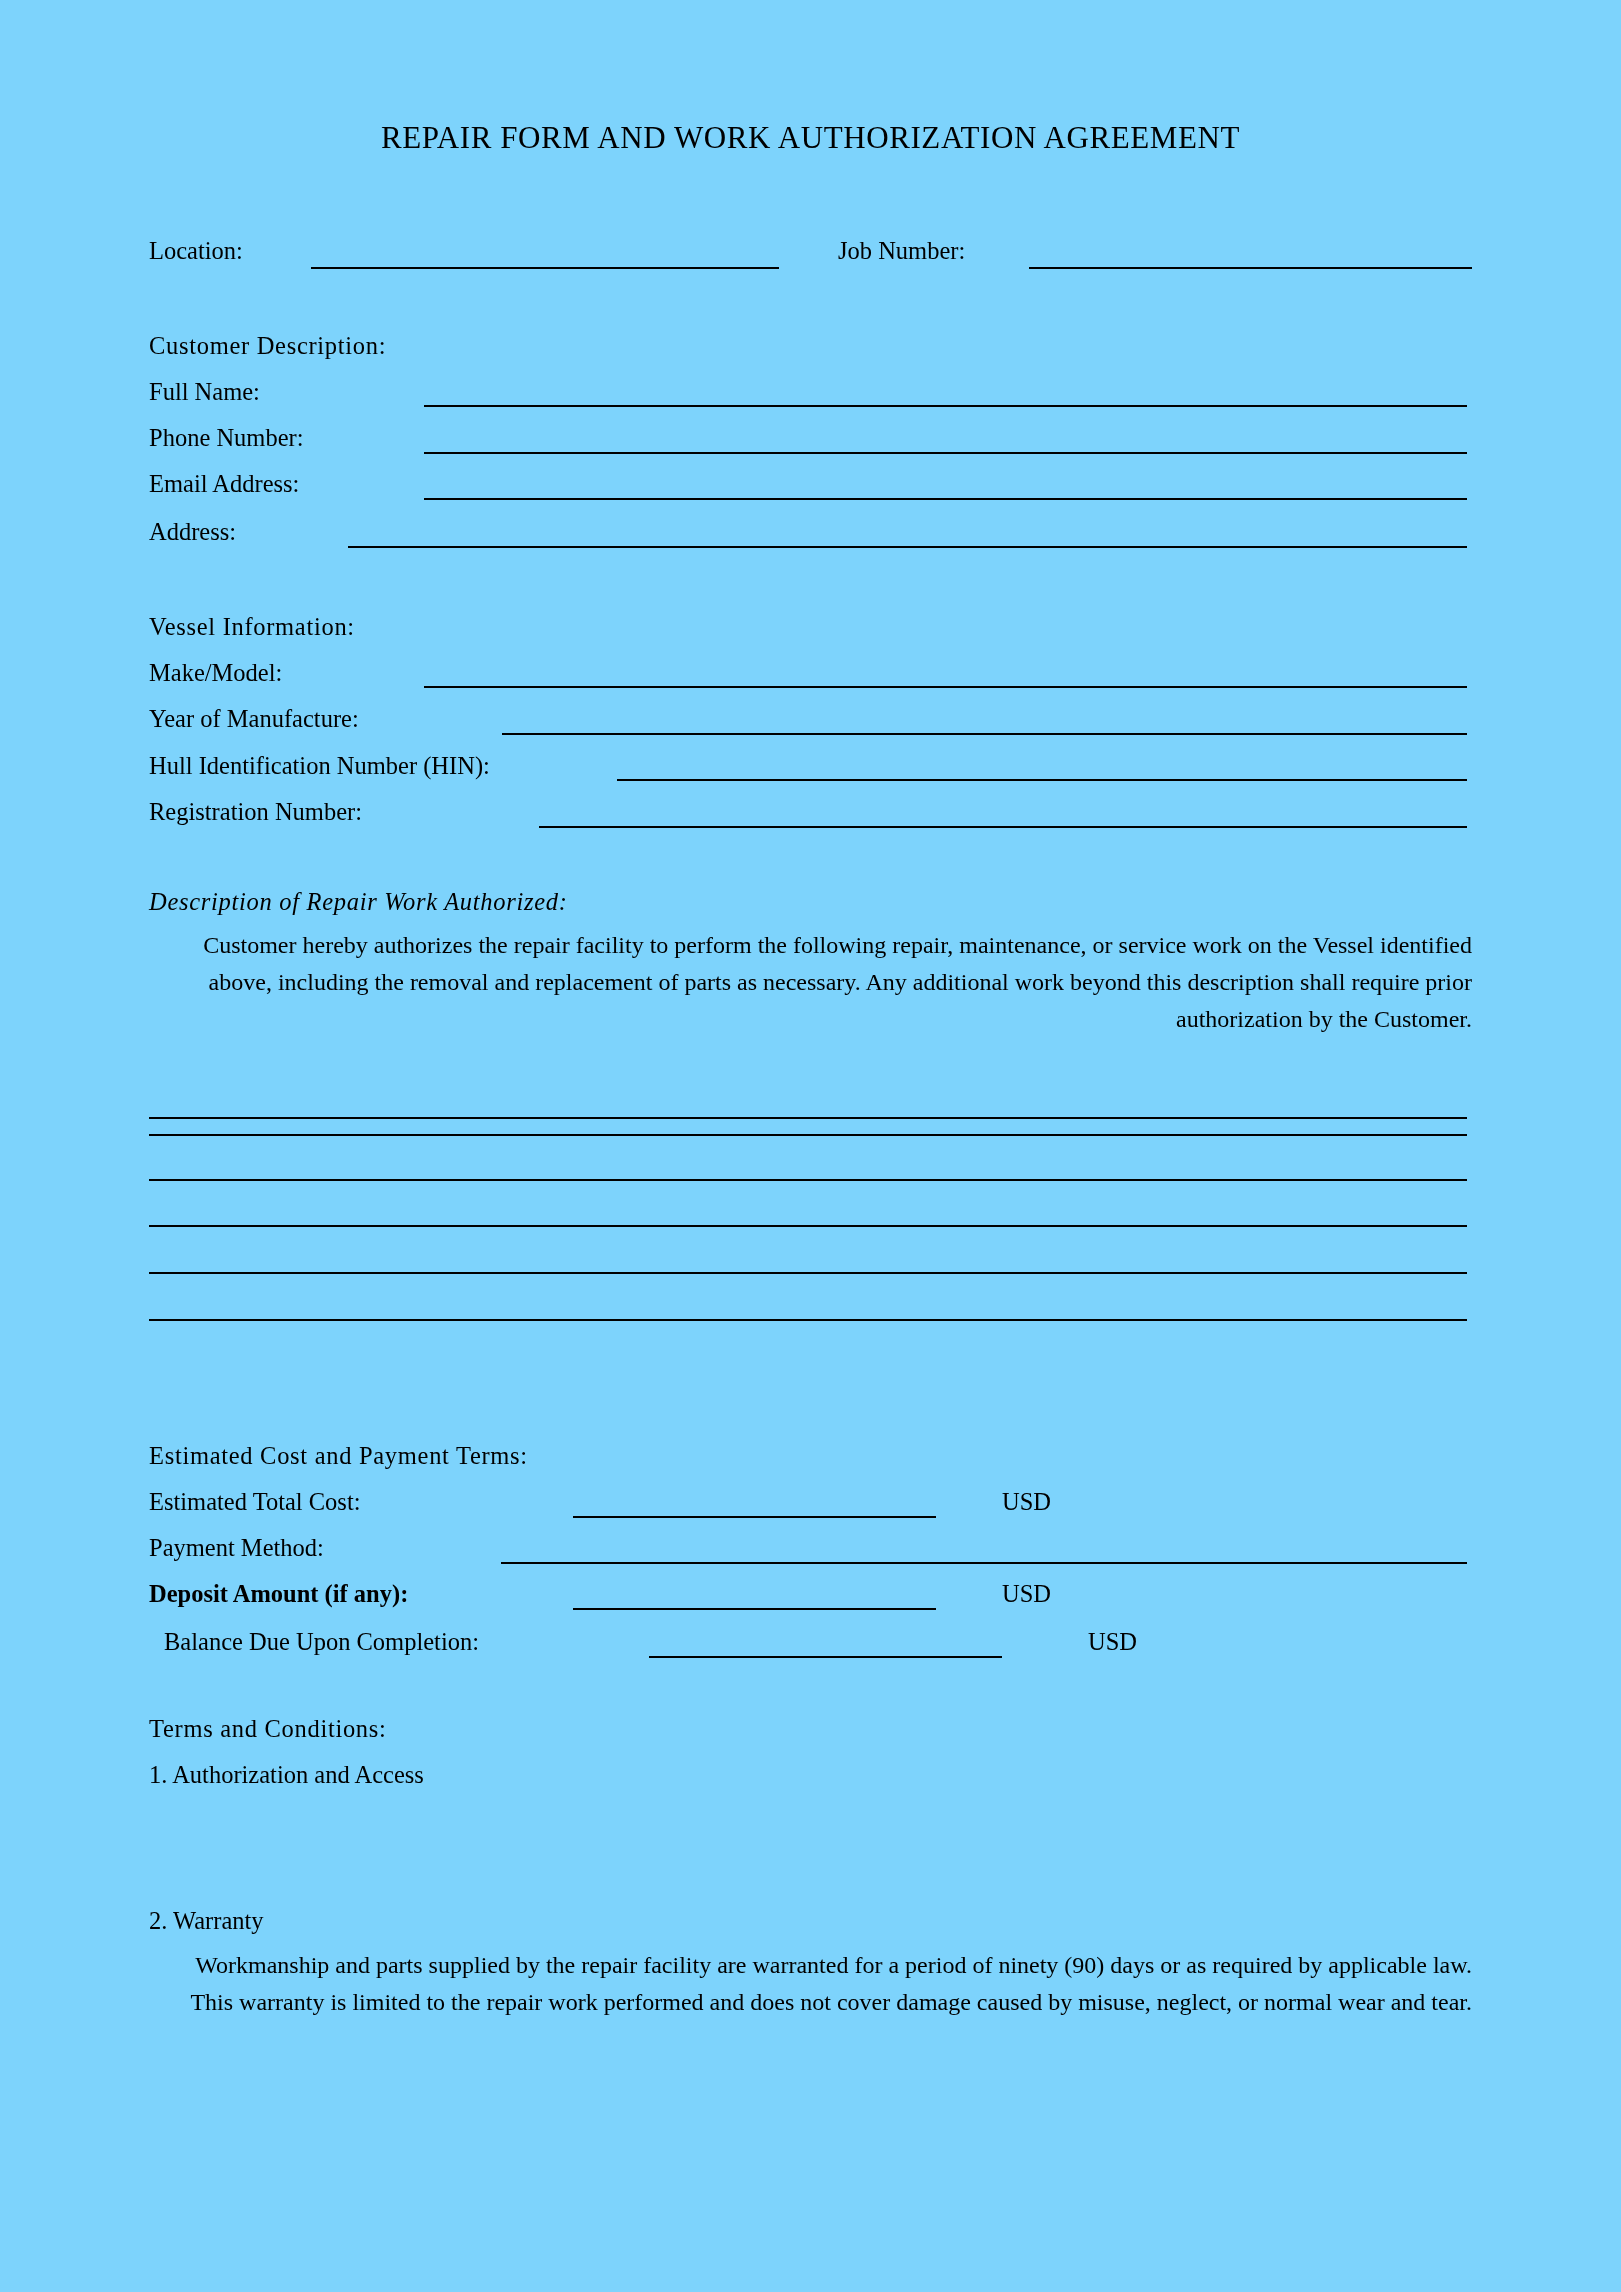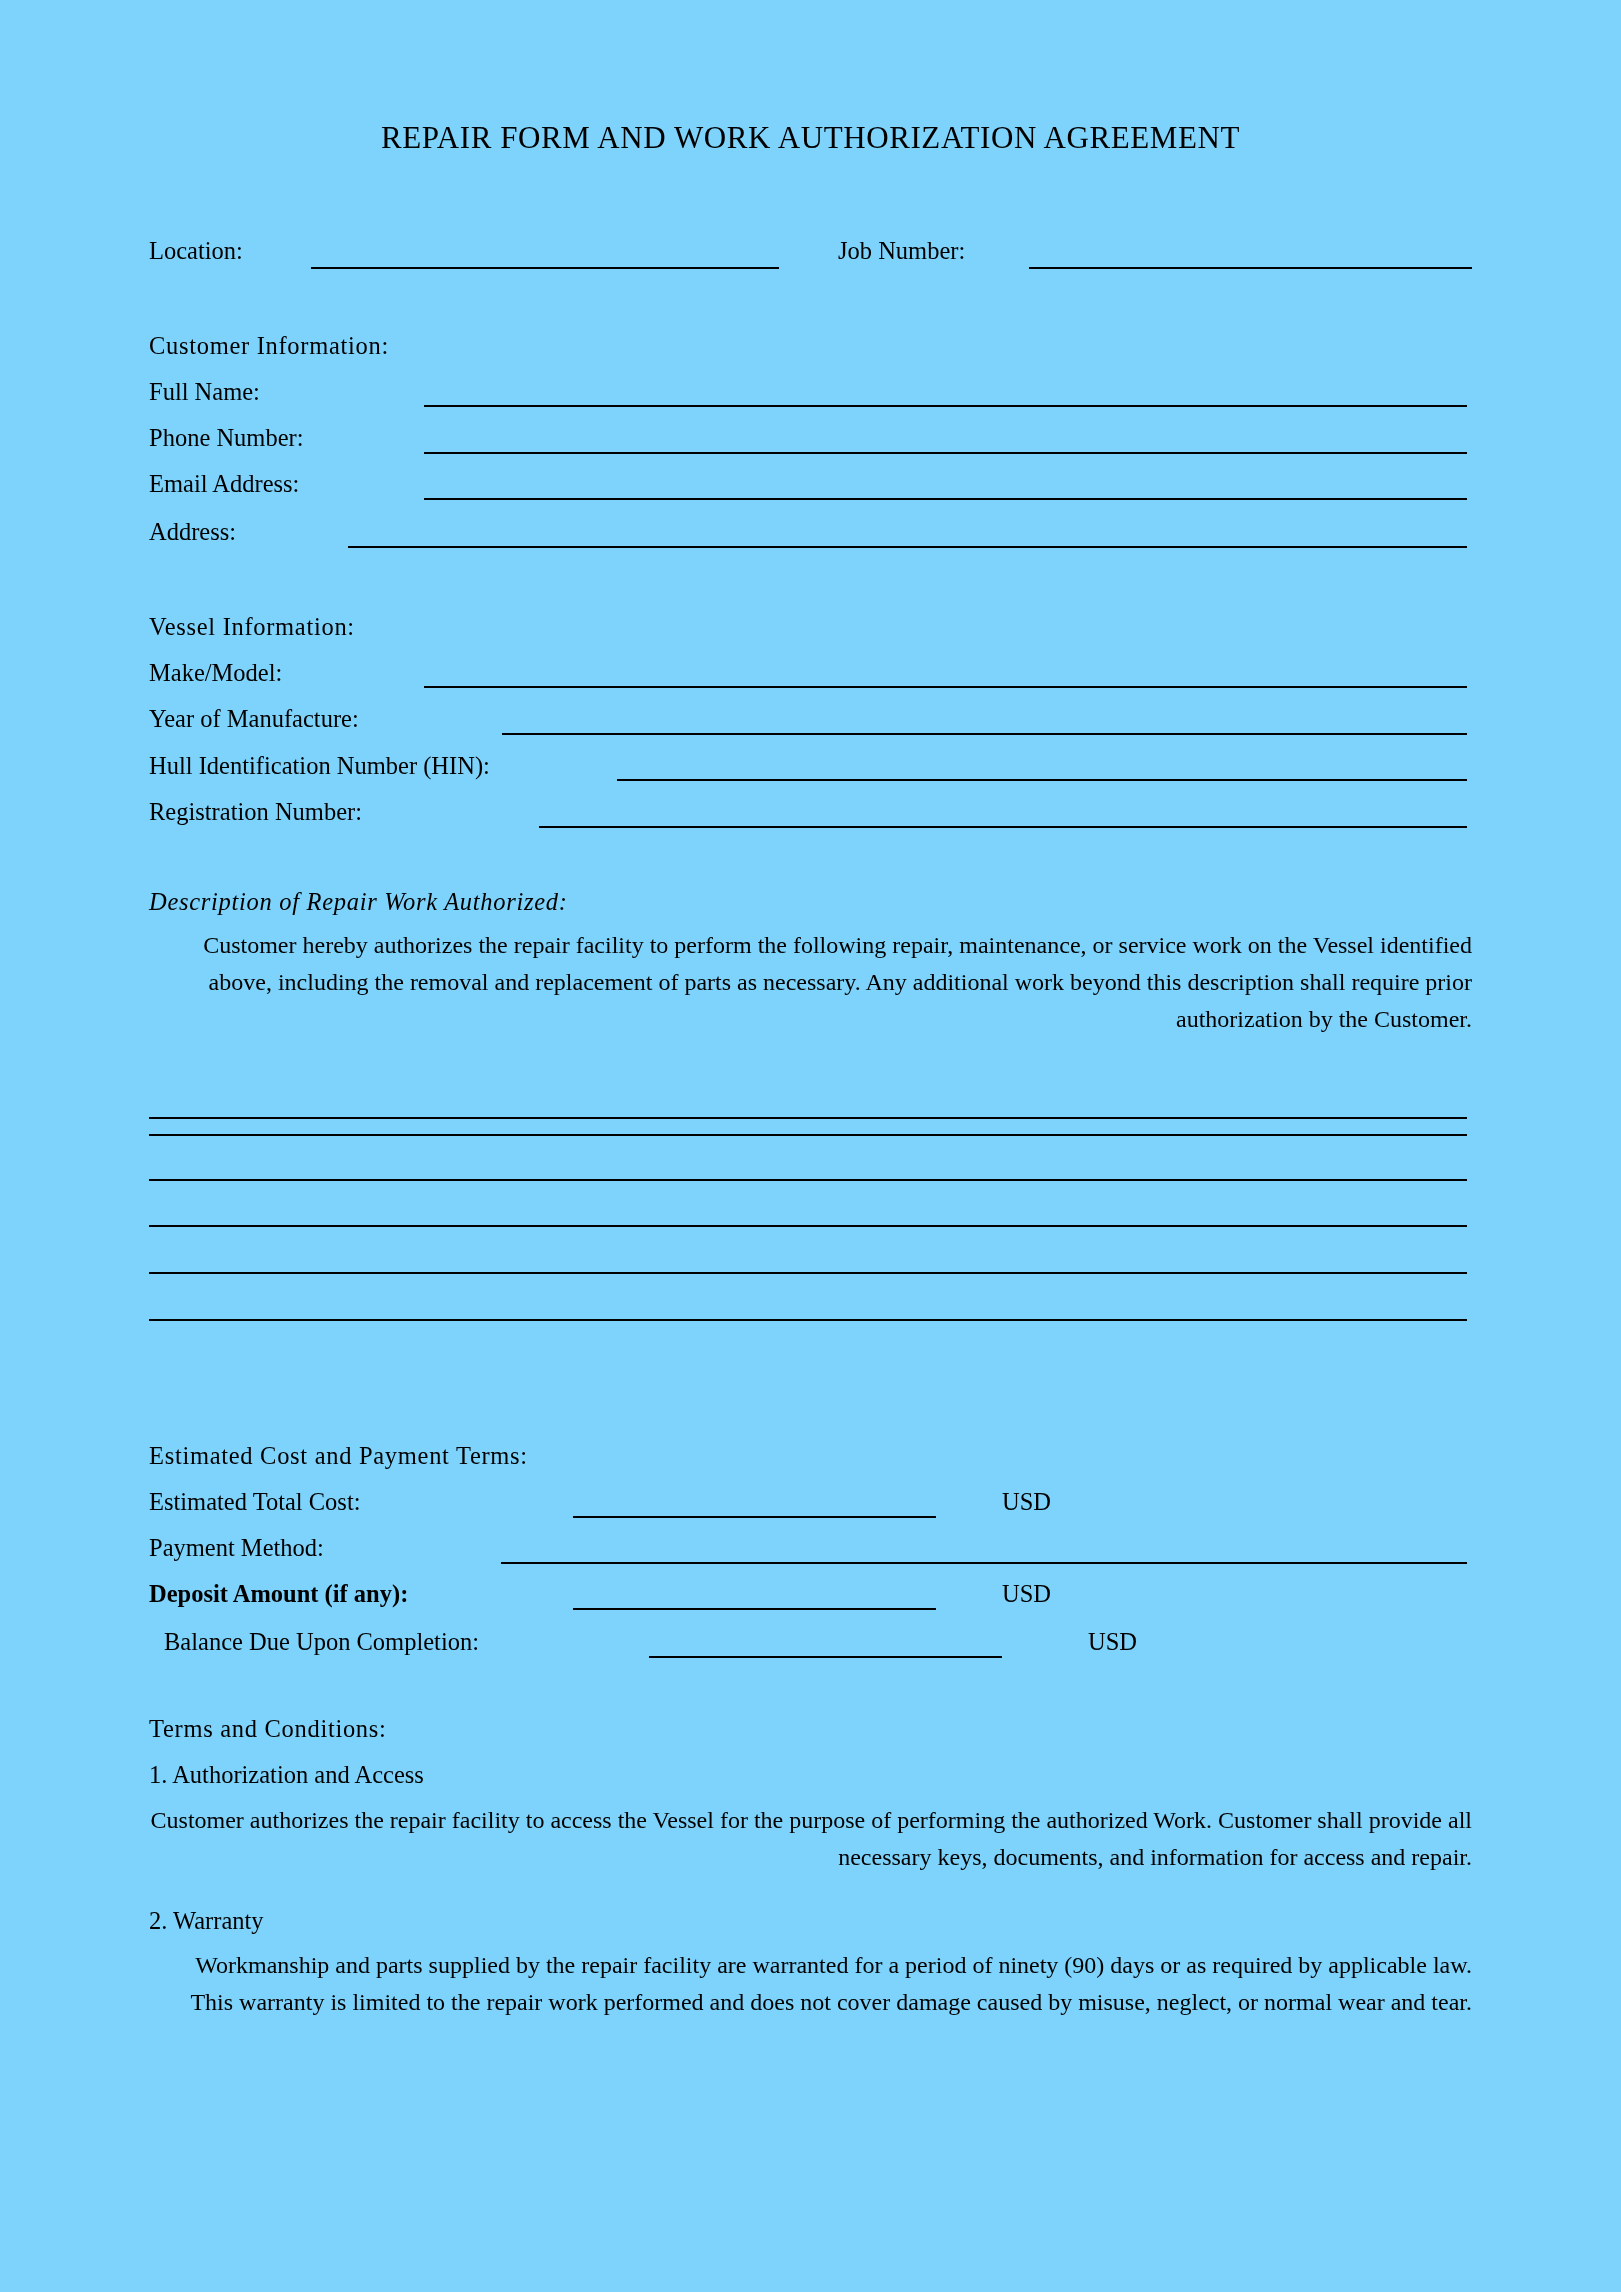--- a/index.html
+++ b/index.html
@@ -72,21 +72,21 @@
 <div class="page">
 
   <div class="doc-title">REPAIR FORM AND WORK AUTHORIZATION AGREEMENT</div>
 
   <div class="lbl" style="left:149px; top:236px;">Location:</div>
   <div class="rule" style="left:311px; top:267px; width:468px;"></div>
 
   <div class="lbl" style="left:838px; top:236px;">Job Number:</div>
   <div class="rule" style="left:1029px; top:267px; width:443px;"></div>
 
-  <div class="lbl section" style="left:149px; top:331px;">Customer Information:</div>
+  <div class="lbl section" style="left:149px; top:331px;">Customer Description:</div>
 
   <div class="lbl" style="left:149px; top:377px;">Full Name:</div>
   <div class="rule" style="left:424px; top:405px; width:1043px;"></div>
 
   <div class="lbl" style="left:149px; top:423px;">Phone Number:</div>
   <div class="rule" style="left:424px; top:452px; width:1043px;"></div>
 
   <div class="lbl" style="left:149px; top:469px;">Email Address:</div>
   <div class="rule" style="left:424px; top:498px; width:1043px;"></div>
 
@@ -131,19 +131,18 @@
   <div class="rule thin" style="left:573px; top:1608px; width:363px;"></div>
   <div class="unit" style="left:1002px; top:1579px;">USD</div>
 
   <div class="lbl" style="left:149px; top:1627px;margin-left:15px;">Balance Due Upon Completion:</div>
   <div class="rule thin" style="left:649px; top:1656px; width:353px;"></div>
   <div class="unit" style="left:1088px; top:1627px;">USD</div>
 
   <div class="lbl section" style="left:149px; top:1714px;">Terms and Conditions:</div>
 
   <div class="lbl" style="left:149px; top:1760px;">1. Authorization and Access</div>
-  <div class="para" style="left:149px; top:1802px; width:1323px;">Customer authorizes the repair facility to access the Vessel for the purpose of performing the authorized Work. Customer shall provide all necessary keys, documents, and information for access and repair.</div>
 
   <div class="lbl" style="left:149px; top:1906px;">2. Warranty</div>
   <div class="para" style="left:149px; top:1947px; width:1323px;">Workmanship and parts supplied by the repair facility are warranted for a period of ninety (90) days or as required by applicable law. This warranty is limited to the repair work performed and does not cover damage caused by misuse, neglect, or normal wear and tear.</div>
 
 </div>
 
 
 </body></html>

